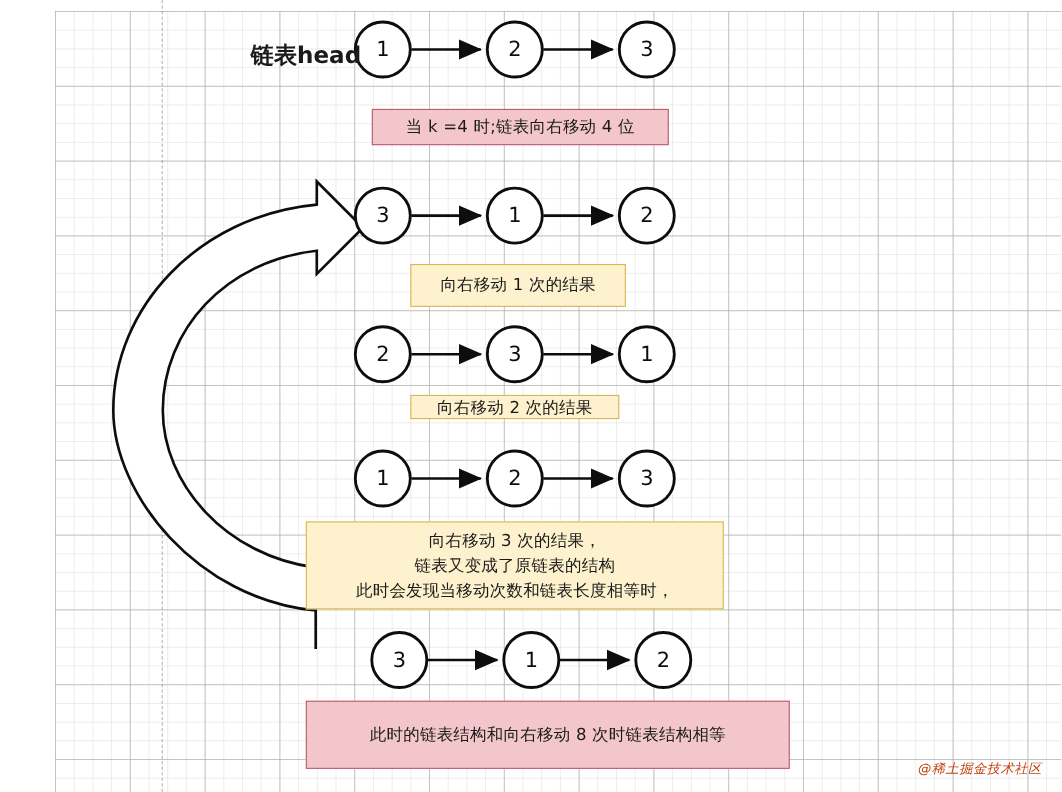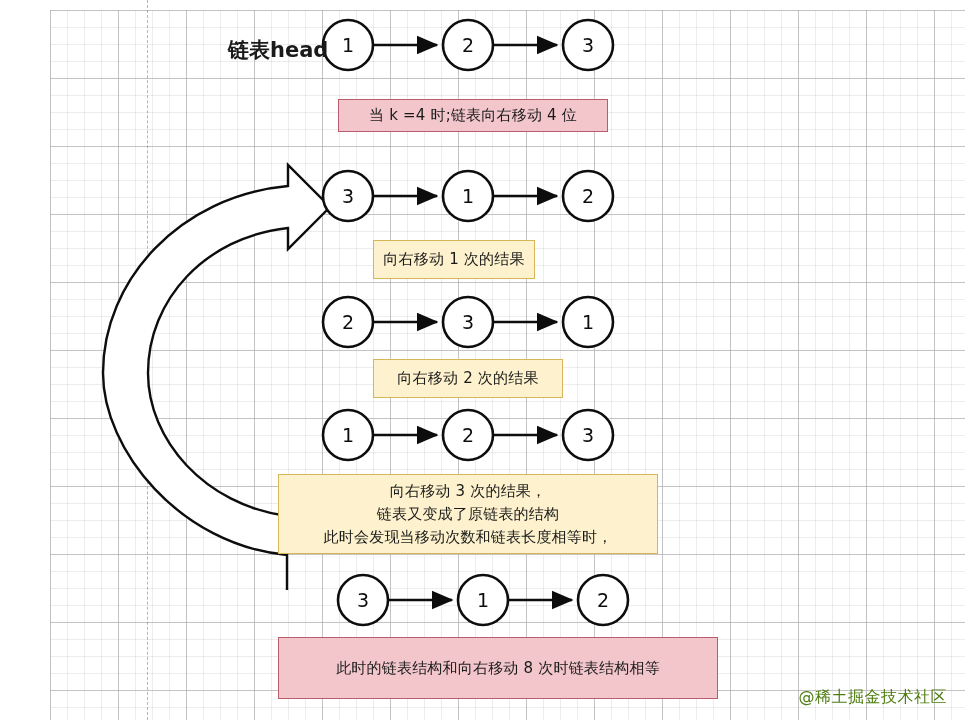--- a/index.html
+++ b/index.html
@@ -97,24 +97,25 @@
     font-size: 19px;
     color: #0d0d0d;
     font-family: "DejaVu Sans", "Liberation Sans", sans-serif;
   }
 
   
   #watermark {
     position: absolute;
     right: 18px;
     bottom: 12px;
-    font-size: 16px;
-    color: #4d7c0f;
+    font-size: 12px;
+    color: #c2410c;
     white-space: nowrap;
     letter-spacing: 0.5px;
+    font-style: italic;
   }
 </style>
 </head>
 <body>
 
 <div id="canvas">
 
   <div id="grid-bg"></div>
   <div id="grid-dashed"></div>
 
@@ -199,25 +200,25 @@
   <div class="node-label" style="left:563px; top:410px;">3</div>
 
   <div class="node-label" style="left:338px; top:575px;">3</div>
   <div class="node-label" style="left:458px; top:575px;">1</div>
   <div class="node-label" style="left:578px; top:575px;">2</div>
 
   <div class="label-box pink" style="left:338px; top:99px; width:270px; height:33px;">
     <span>当 k =4 时;链表向右移动 4 位</span>
   </div>
 
-  <div class="label-box yellow" style="left:373px; top:240px; width:162px; height:39px;">
+  <div class="label-box yellow" style="left:373px; top:240px; width:196px; height:39px;">
     <span>向右移动 1 次的结果</span>
   </div>
 
-  <div class="label-box yellow" style="left:373px; top:359px; width:190px; height:39px;">
+  <div class="label-box yellow" style="left:373px; top:359px; width:190px; height:22px;">
     <span>向右移动 2 次的结果</span>
   </div>
 
   <div class="label-box yellow" style="left:278px; top:474px; width:380px; height:80px;">
     <span>向右移动 3 次的结果，</span>
     <span>链表又变成了原链表的结构</span>
     <span>此时会发现当移动次数和链表长度相等时，</span>
   </div>
 
   <div class="label-box pink" style="left:278px; top:637px; width:440px; height:62px;">

